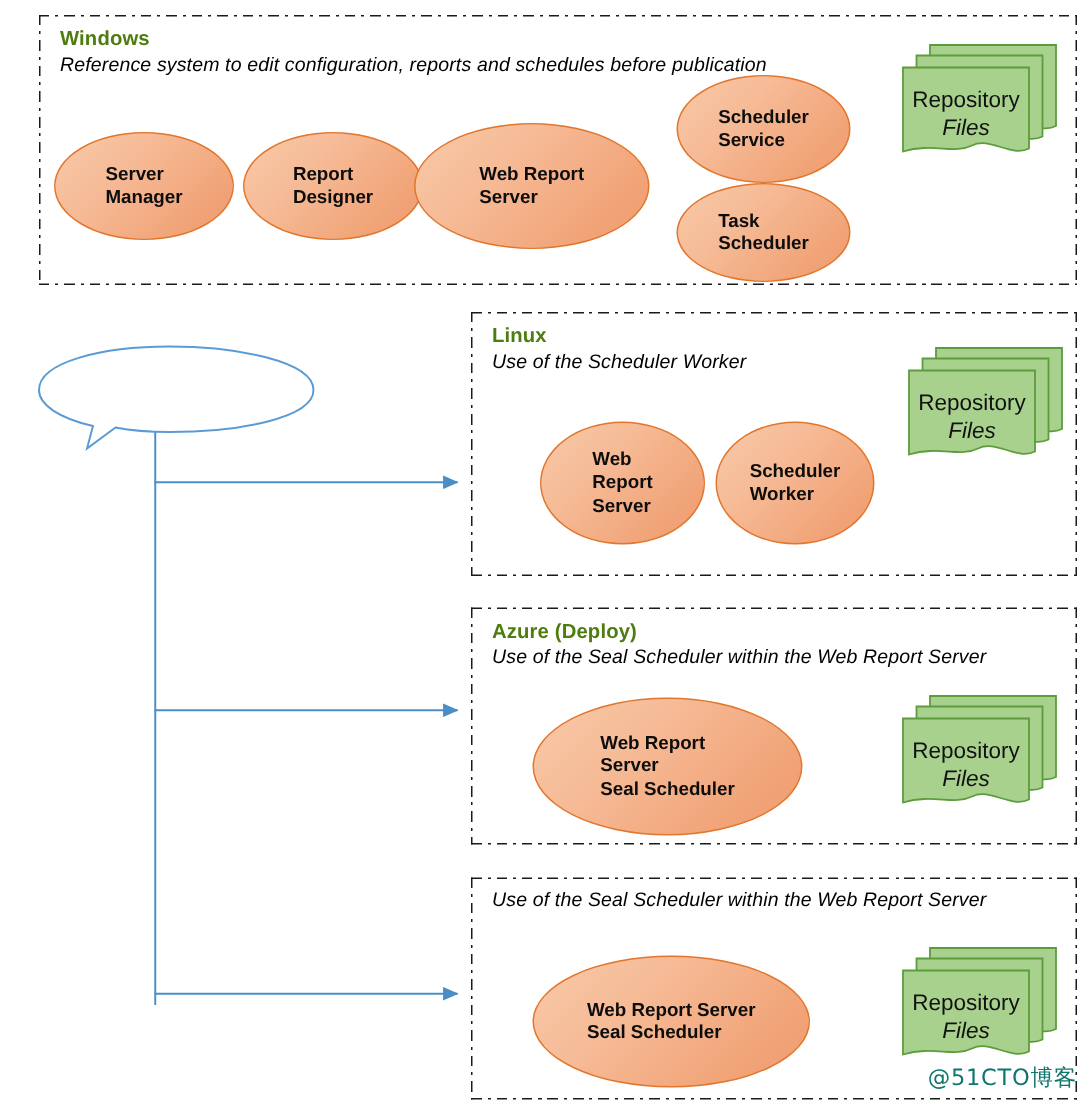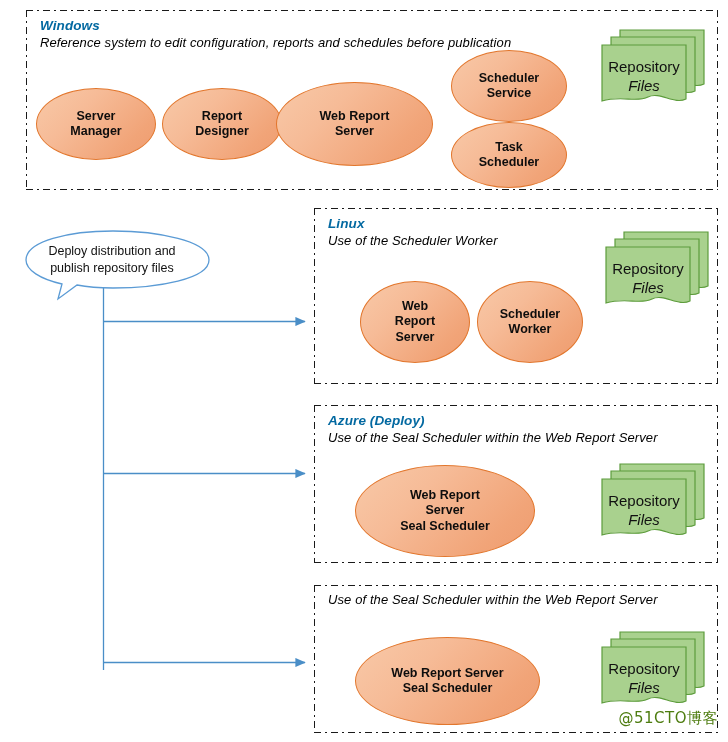--- a/index.html
+++ b/index.html
@@ -54,42 +54,41 @@
   .panel-head {
     position: absolute;
     left: 14px;
     top: 7px;
     line-height: 1.30;
     white-space: nowrap;
   }
   .panel-title {
     font-size: 13.5px;
     font-weight: bold;
-    font-style: italic;
-    color: #0369a1;
+    color: #4d7c0f;
     letter-spacing: .1px;
   }
   .panel-sub {
     font-size: 13px;
     font-style: italic;
     color: #000000;
     letter-spacing: .1px;
   }
 
   
   .ell {
     position: absolute;
     box-sizing: border-box;
     border-radius: 50%;
     border: 1px solid #e2762c;
     background: linear-gradient(135deg, #f8c9a8 0%, #f6bb97 35%, #f1a478 78%, #ee9c70 100%);
     display: flex;
     align-items: center;
     justify-content: center;
-    text-align: center;
+    text-align: left;
     font-size: 12.5px;
     font-weight: bold;
     color: #0d0d0d;
     line-height: 1.22;
   }
   .ell span { display: block; }
 
   
   .docstack {
     position: absolute;
@@ -129,21 +128,21 @@
 
   
   .conn { position: absolute; left: 0; top: 0; pointer-events: none; }
 
   
   .watermark {
     position: absolute;
     right: 10px;
     bottom: 14px;
     font-size: 15px;
-    color: #4d7c0f;
+    color: #0f766e;
     letter-spacing: .5px;
     font-family: "DejaVu Sans", sans-serif;
     margin-left: 40px;
   }
 </style>
 </head>
 <body>
 
 <div id="canvas">
 
@@ -219,24 +218,20 @@
       <line x1="103" y1="321.5" x2="305" y2="321.5" marker-end="url(#arrowhead)"></line>
       <line x1="103" y1="473.5" x2="305" y2="473.5" marker-end="url(#arrowhead)"></line>
       <line x1="103" y1="662.5" x2="305" y2="662.5" marker-end="url(#arrowhead)"></line>
     </g>
   </svg>
 
   <div class="callout">
     <svg width="210" height="75" viewBox="0 0 210 75" aria-hidden="true">
       <path d="M14 30 C14 11, 57 1, 101 1 C146 1, 197 11, 197 30 C197 49, 146 58, 101 58 C88 58, 75 57, 65 55 L46 69 L50 54 C28 49, 14 40, 14 30 Z" fill="#ffffff" stroke="#5b9bd5" stroke-width="1.3"></path>
     </svg>
-    <div class="ctext">
-      <span>Deploy distribution and</span>
-      <span>publish repository files</span>
-    </div>
   </div>
 
   <div class="panel" style="left:314px; top:208px; width:404px; height:176px;">
     <div class="edge h top"></div>
     <div class="edge h bottom"></div>
     <div class="edge v left"></div>
     <div class="edge v right"></div>
 
     <div class="panel-head">
       <div class="panel-title">Linux</div>

